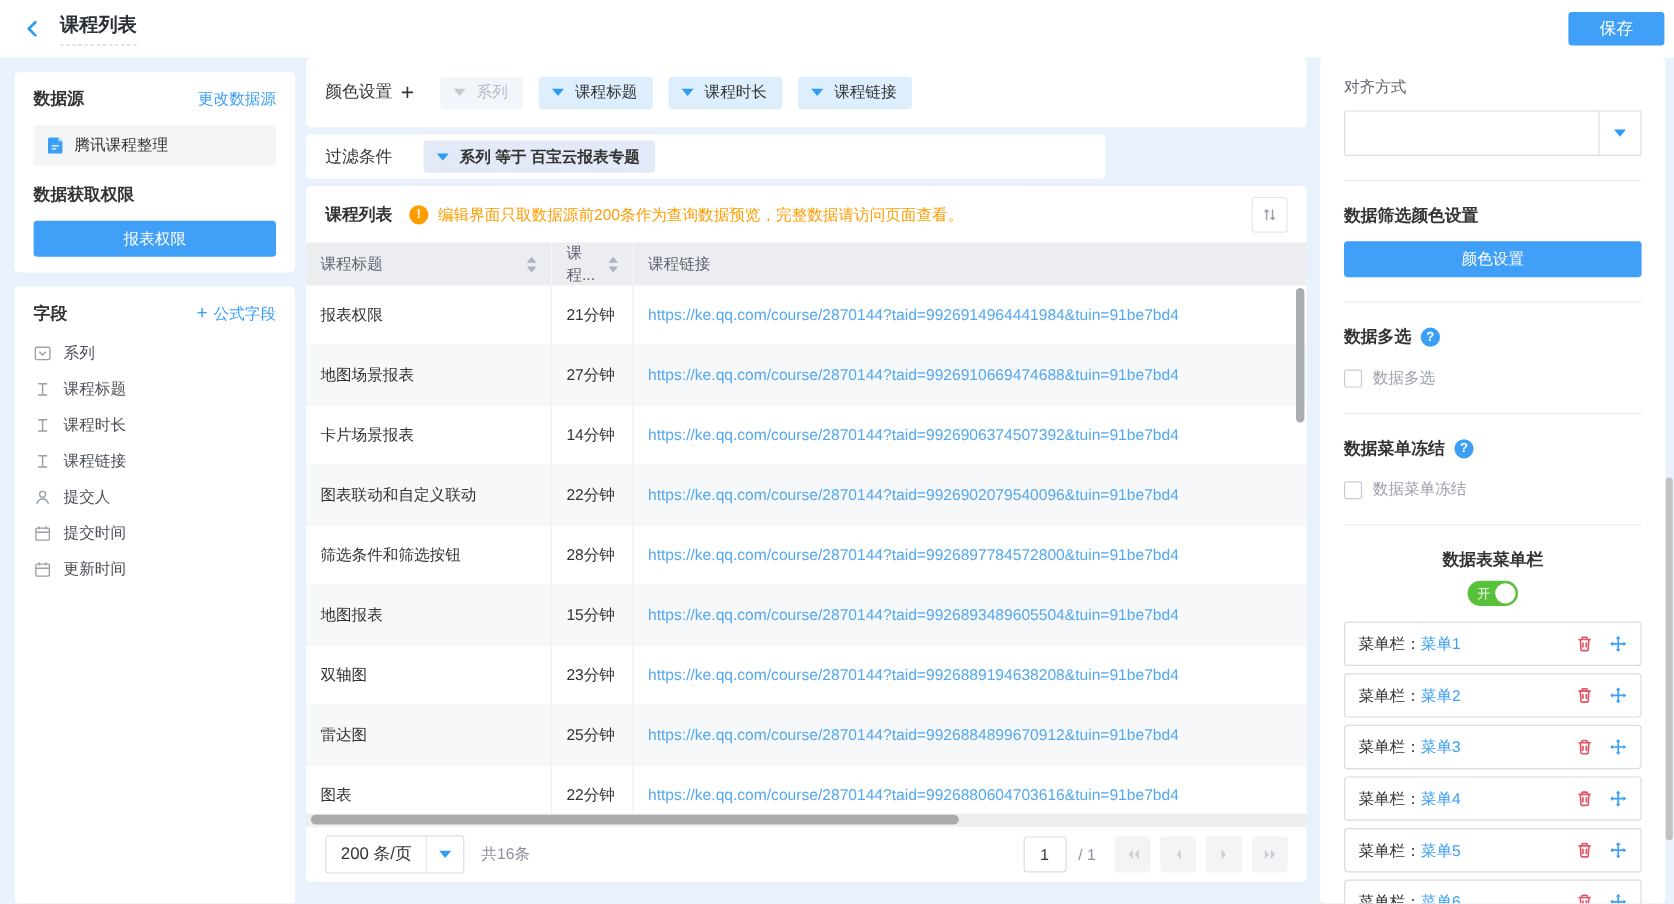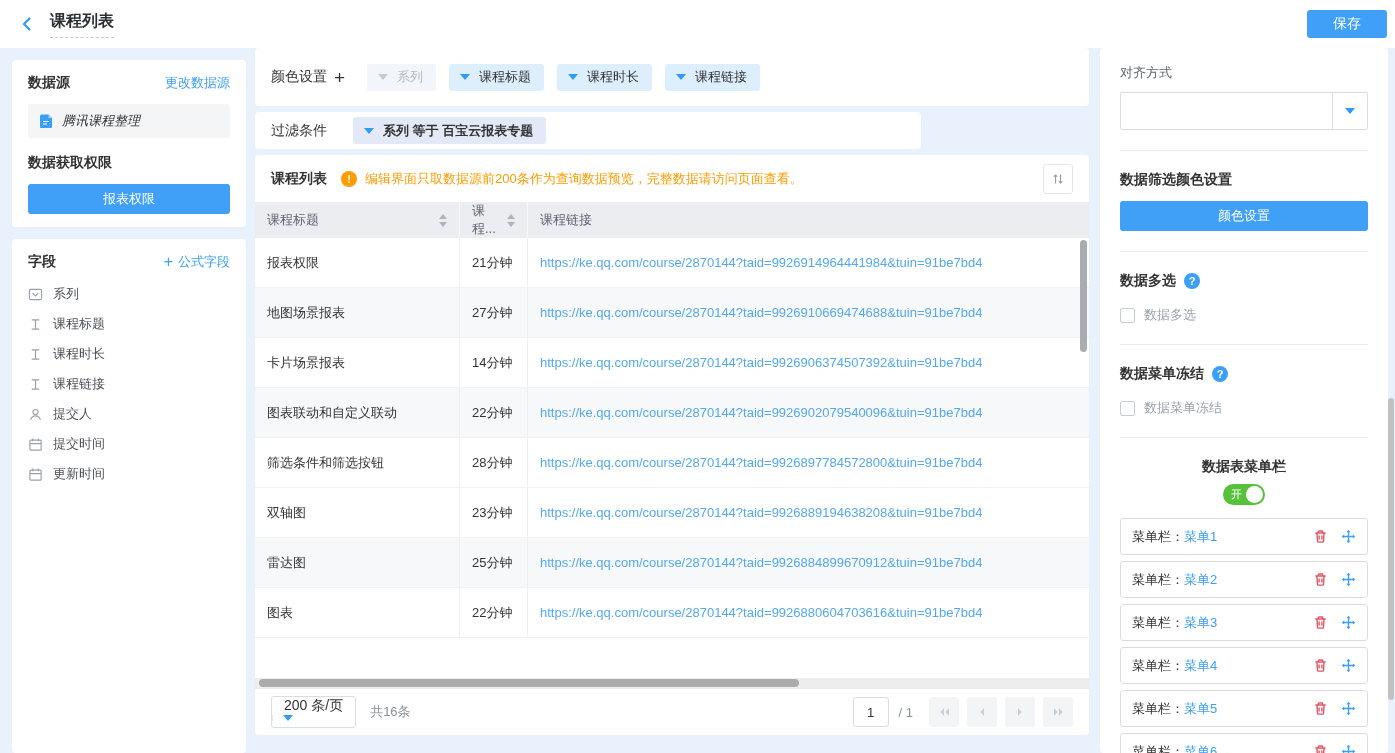--- a/index.html
+++ b/index.html
@@ -25,21 +25,21 @@
   .cardC { left:255px; top:48px; width:834px; height:58px; display:flex; align-items:center; padding:0 16px; }
   .cardD { left:255px; top:112px; width:666px; height:37px; display:flex; align-items:center; padding:0 16px; }
   .cardE { left:255px; top:155px; width:834px; height:580px; overflow:hidden; }
   .cardR { left:1100px; top:48px; width:288px; height:705px; padding:16px 20px; overflow:hidden; }
   .row-between { display:flex; align-items:center; justify-content:space-between; }
   .sec-title { font-size:14px; font-weight:bold; color:#333; }
   .link { font-size:13px; color:#3b9ef7; text-decoration:none; cursor:pointer; display:inline-flex; align-items:center; gap:5px; }
   .plus { font-size:16px; line-height:1; }
   
   .source-item { margin-top:12px; height:34px; background:#f4f5f7; border-radius:3px;
-    display:flex; align-items:center; gap:8px; padding:0 10px; font-size:13px; cursor:pointer;font-style:italic; }
+    display:flex; align-items:center; gap:8px; padding:0 10px; font-size:13px; cursor:pointer; }
   .mt { margin-top:16px; }
   .cardA .block { margin-top:12px; }
   #fields-list { margin-top:8px; }
   .field-item { display:flex; align-items:center; gap:10px; height:30px; font-size:13px; color:#4a4f57; cursor:pointer; }
   .f-ic { display:flex; flex:none; }
   
   .sec-label { font-size:14px; color:#333; }
   .add-plus { font-size:19px; color:#333; margin-left:7px; cursor:pointer; line-height:1; }
   .tags { display:flex; gap:13px; margin-left:22px; }
   .field-tag { height:27px; background:#ddeefd; border-radius:3px; display:flex; align-items:center;
@@ -71,21 +71,21 @@
   .trow { height:50px; display:flex; border-bottom:1px solid #f1f2f4; box-sizing:border-box; background:#fff; }
   .trow.alt { background:#f7f8f9; }
   .td { display:flex; align-items:center; padding:0 12px; font-size:13px; color:#333; box-sizing:border-box;
     border-right:1px solid #efefef; overflow:hidden; white-space:nowrap; }
   .td:last-child { border-right:none; }
   .lnk { color:#54a8ef; cursor:pointer; overflow:hidden; text-overflow:ellipsis; }
   .vscroll { position:absolute; top:2px; right:2px; width:7px; height:112px; background:#a9adb3; border-radius:4px; }
   .hscroll-track { height:10px; background:#ededee; position:relative; }
   .hscroll-thumb { position:absolute; left:4px; top:1px; width:540px; height:8px; border-radius:4px; background:#ababab; }
   .pagination { height:46px; border-top:1px solid #e9ebee; display:flex; align-items:center; padding:0 16px; }
-  .page-size-select { height:30px; border:1px solid #d9dde3; border-radius:3px; display:flex; align-items:stretch; cursor:pointer; background:#fff;flex-direction:column; }
+  .page-size-select { height:30px; border:1px solid #d9dde3; border-radius:3px; display:flex; align-items:stretch; cursor:pointer; background:#fff; }
   .ps-label { display:flex; align-items:center; padding:0 12px; font-size:14px; color:#333; }
   .ps-caret { width:30px; border-left:1px solid #e6e9ed; display:flex; align-items:center; justify-content:center; }
   .total { margin-left:14px; font-size:13px; color:#8a919c; }
   .pager { margin-left:auto; display:flex; align-items:center; gap:8px; }
   .page-input { width:30px; height:26px; border:1px solid #d9dde3; border-radius:3px; text-align:center;
     font-size:13px; color:#333; font-family:inherit; }
   .page-suffix { font-size:13px; color:#8a919c; margin:0 8px 0 2px; }
   .nav-btn { width:30px; height:30px; background:#f3f4f6; border-radius:3px; display:flex; align-items:center; justify-content:center; }
   
   .label-sm { font-size:13px; color:#5f6570; margin-bottom:10px; }
@@ -308,20 +308,27 @@
           <span class="lnk">https://ke.qq.com/course/2870144?taid=9926902079540096&amp;tuin=91be7bd4</span>
         </div>
       </div>
       <div class="trow">
         <div class="td col1">筛选条件和筛选按钮</div>
         <div class="td col2">28分钟</div>
         <div class="td col3">
           <span class="lnk">https://ke.qq.com/course/2870144?taid=9926897784572800&amp;tuin=91be7bd4</span>
         </div>
       </div>
+      <div class="trow alt">
+        <div class="td col1">地图报表</div>
+        <div class="td col2">15分钟</div>
+        <div class="td col3">
+          <span class="lnk">https://ke.qq.com/course/2870144?taid=9926893489605504&amp;tuin=91be7bd4</span>
+        </div>
+      </div>
       <div class="trow">
         <div class="td col1">双轴图</div>
         <div class="td col2">23分钟</div>
         <div class="td col3">
           <span class="lnk">https://ke.qq.com/course/2870144?taid=9926889194638208&amp;tuin=91be7bd4</span>
         </div>
       </div>
       <div class="trow alt">
         <div class="td col1">雷达图</div>
         <div class="td col2">25分钟</div>

